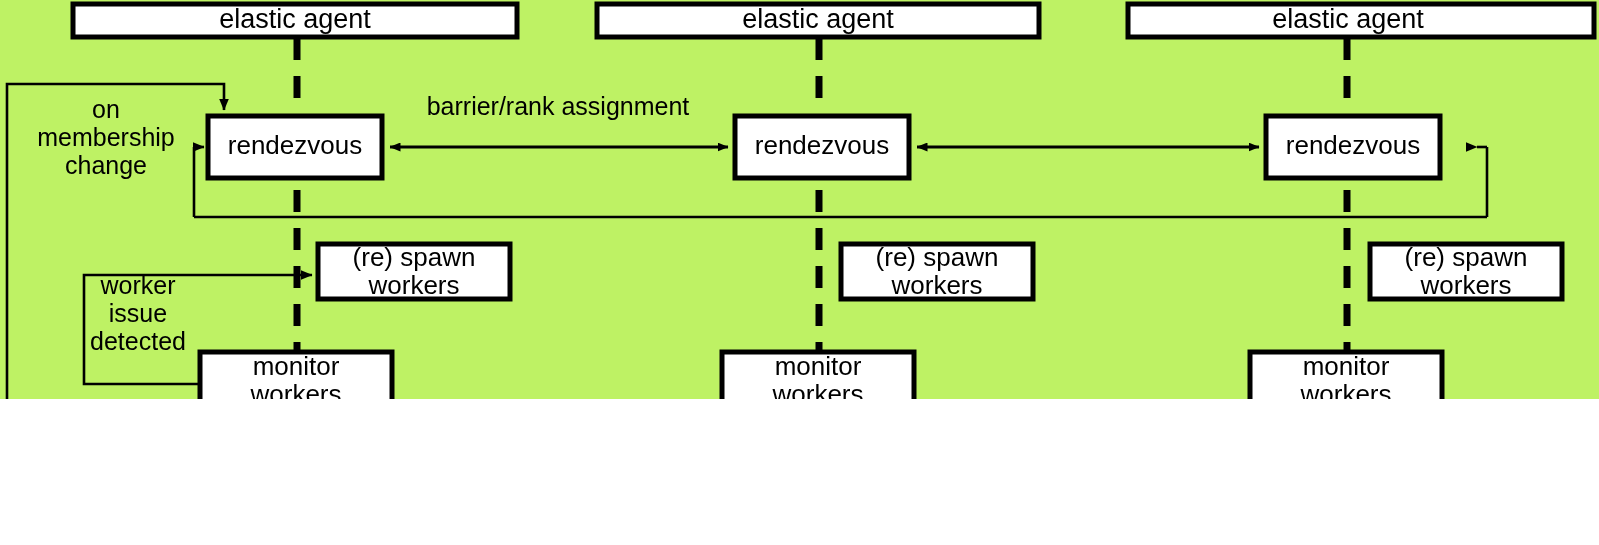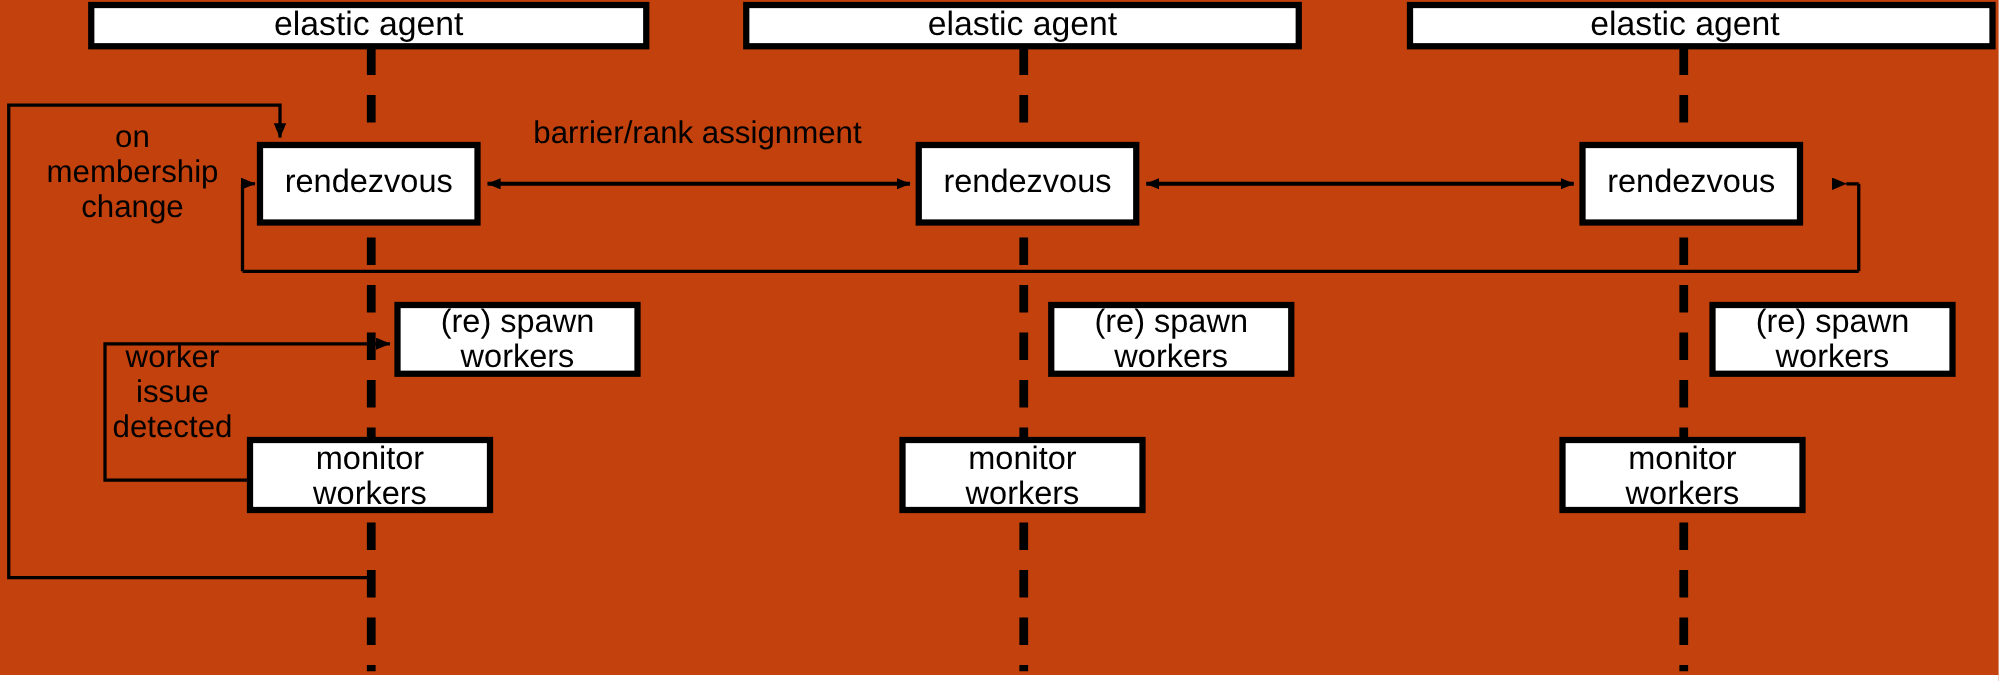--- a/index.html
+++ b/index.html
@@ -3,22 +3,22 @@
 <meta charset="utf-8">
 <style>
   html, body {
     margin: 0;
     padding: 0;
     background: #ffffff;
   }
   #diagram-root {
     position: relative;
     width: 1599px;
-    height: 540px;
-    background: #c2410c;
+    height: 399px;
+    background: #bef264;
     font-family: "Liberation Sans", sans-serif;
     overflow: hidden;
   }
   svg.canvas {
     position: absolute;
     top: 0;
     left: 0;
     width: 1599px;
     height: 545px;
     display: block;

